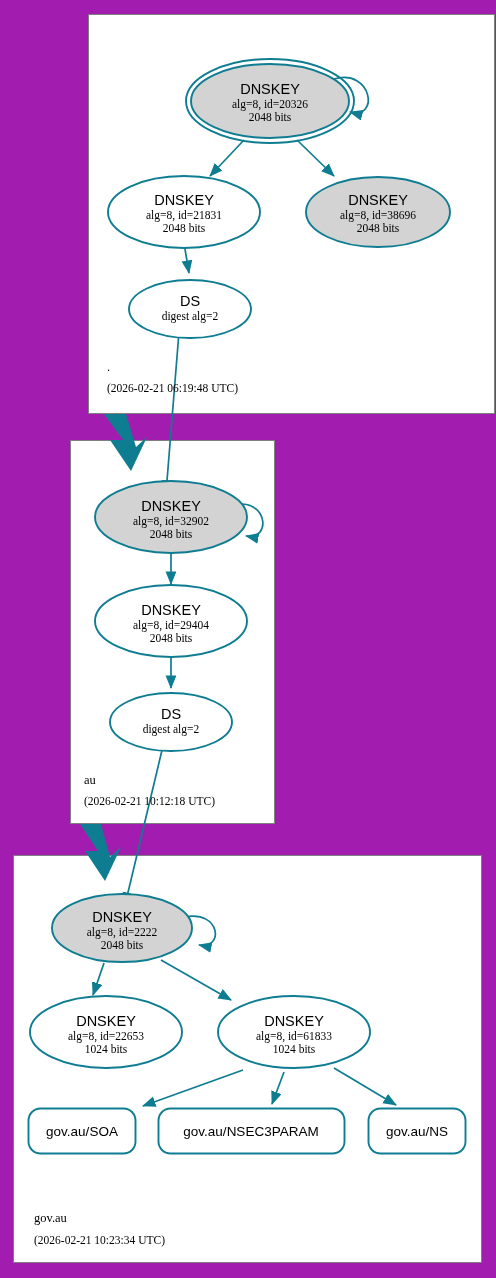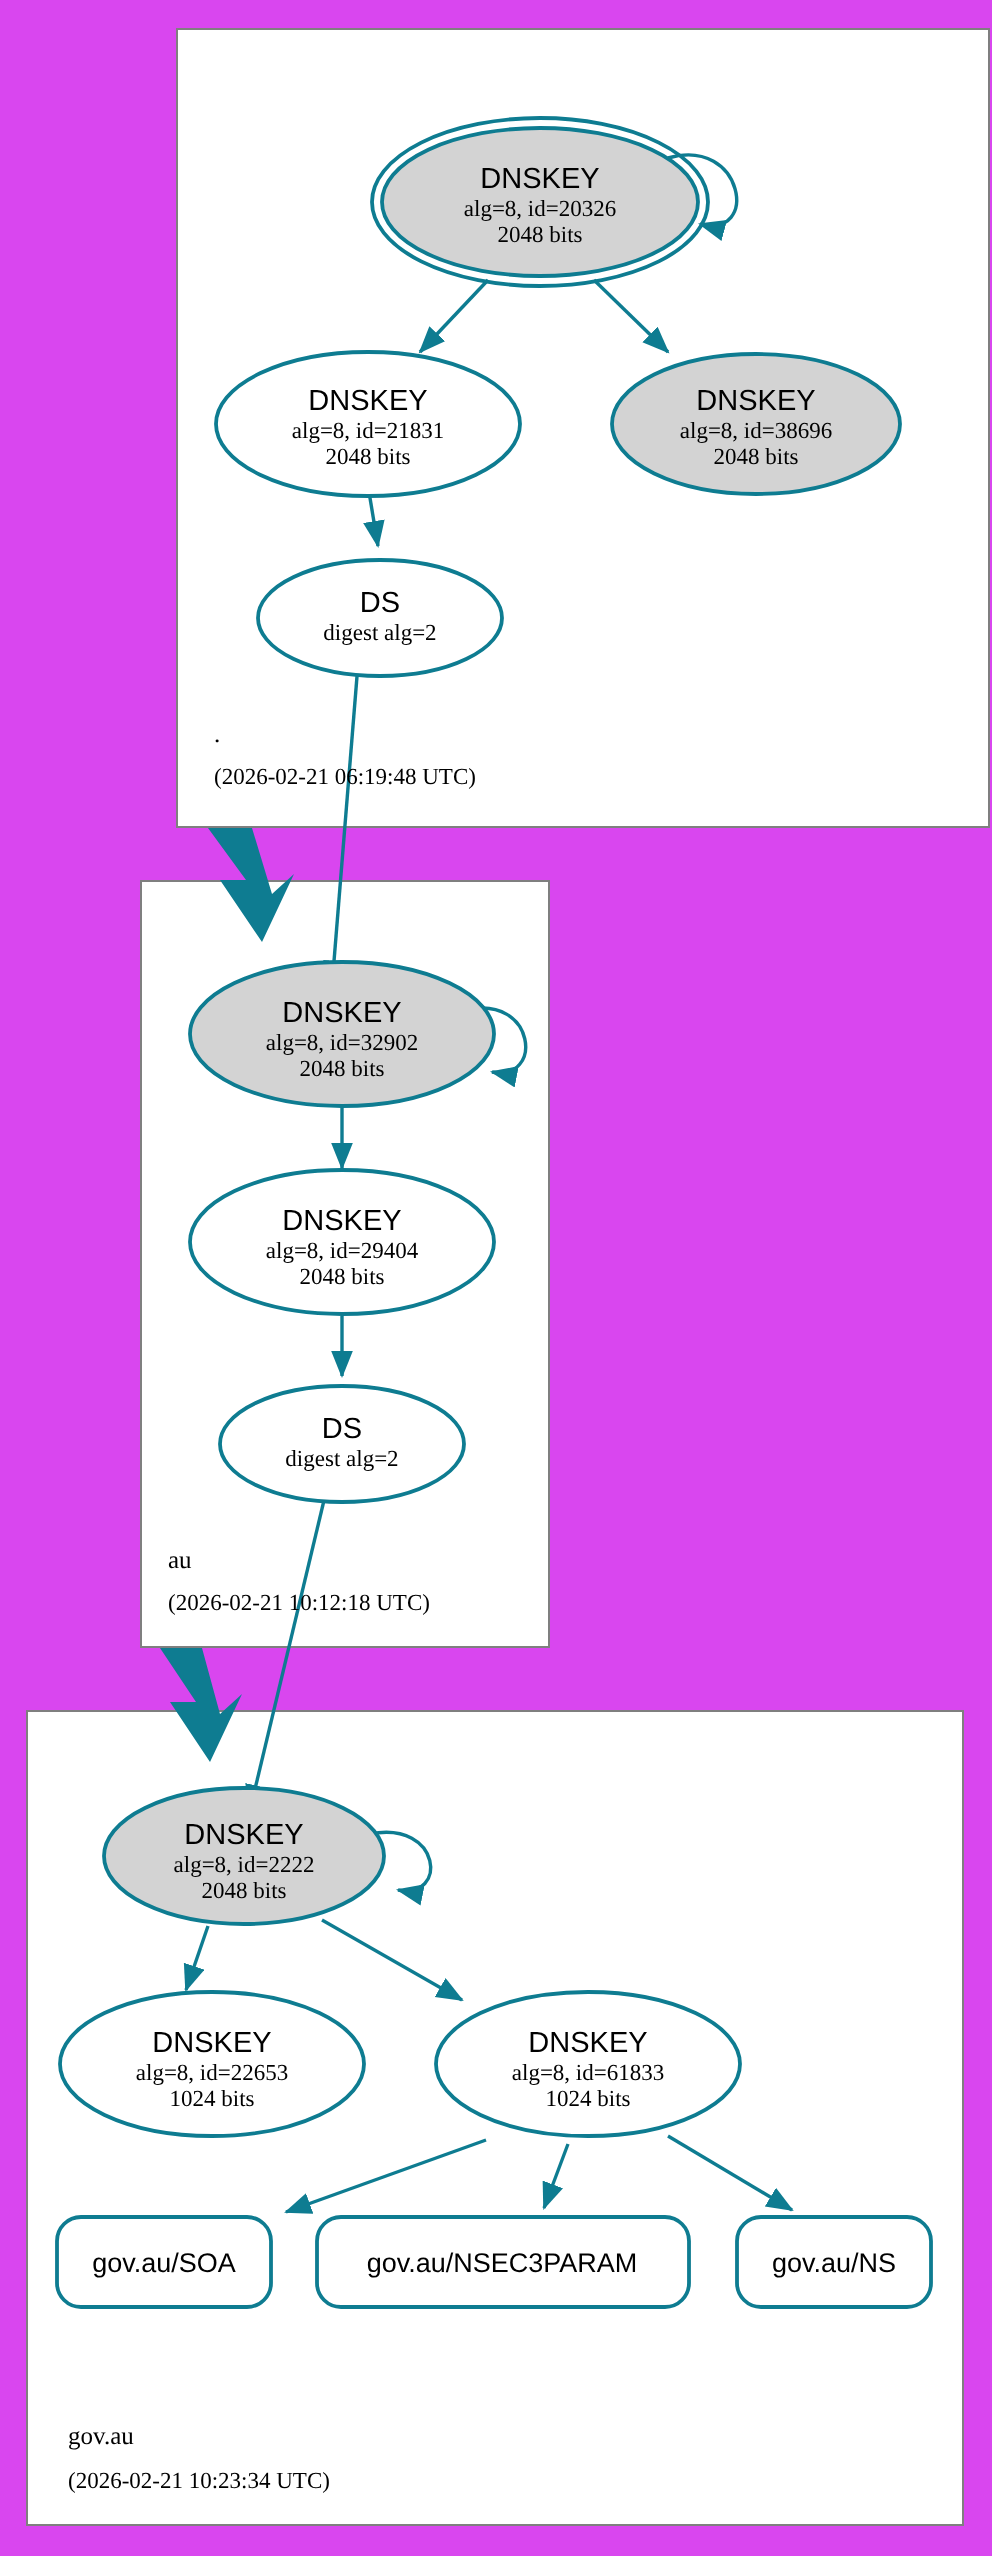--- a/index.html
+++ b/index.html
@@ -7,21 +7,21 @@
     padding: 0;
     background: #ffffff;
   }
   body {
     font-family: "Liberation Sans", sans-serif;
   }
   #stage {
     position: relative;
     width: 496px;
     height: 1278px;
-    background: #d946ef;
+    background: #a21caf;
     overflow: hidden;
   }
   svg#graph {
     position: absolute;
     left: 0;
     top: 0;
     width: 496px;
     height: 1278px;
   }
   .zone-box {

